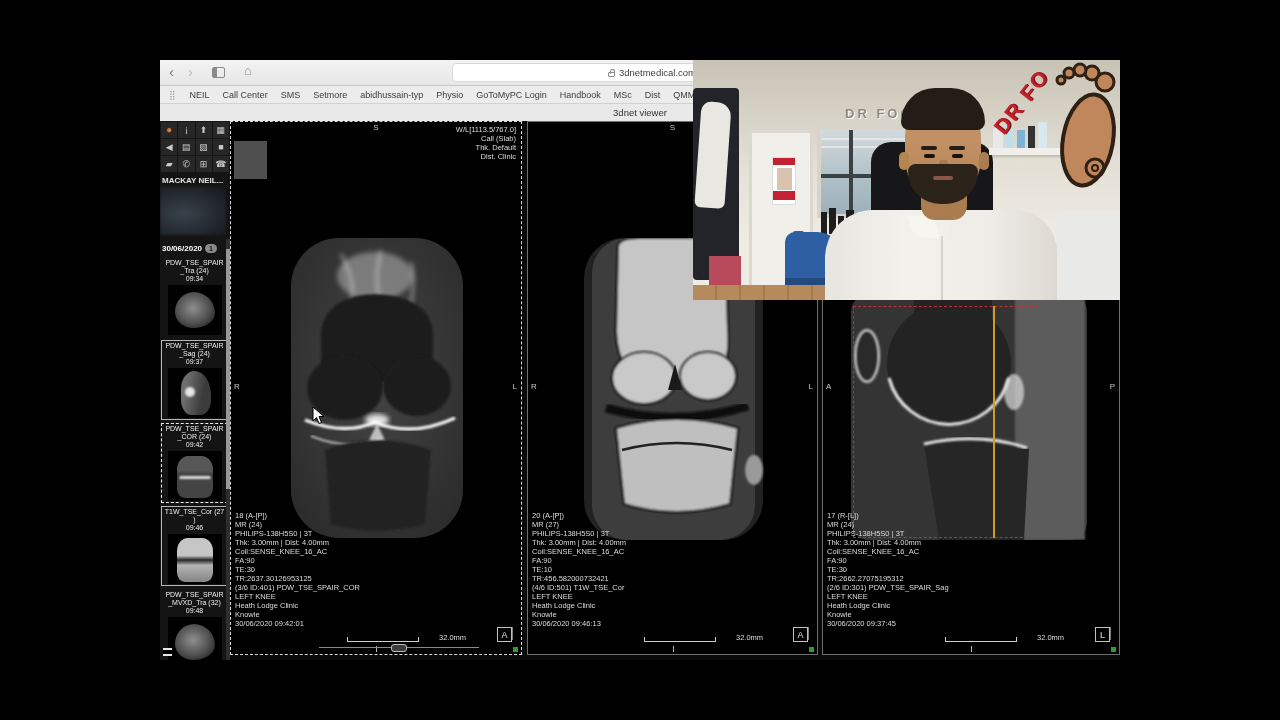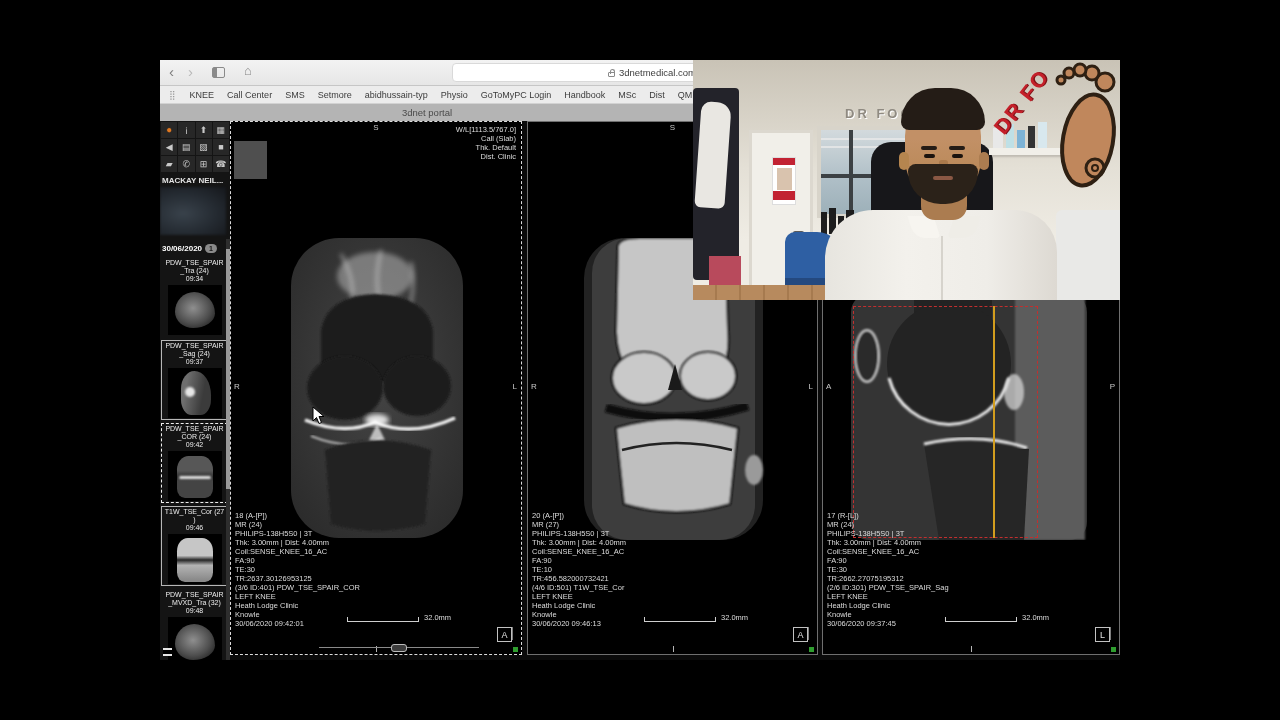--- a/index.html
+++ b/index.html
@@ -59,21 +59,21 @@
   .vp1{left:70px;width:292px;}
   .vp2{left:367px;width:291px;}
   .vp3{left:662px;width:298px;}
   .wl{top:3px;right:5px;text-align:right;color:#dcdcdc;font-size:7.5px;line-height:9px;}
   .wl div{white-space:nowrap;}
   .vpinfo{left:4px;bottom:26px;color:#dcdcdc;font-size:7.5px;line-height:9px;margin-top:40px;}
   .vpinfo div{white-space:nowrap;}
   .otop{top:1px;left:50%;transform:translateX(-50%);color:#c9c9c9;font-size:8px;}
   .oleft{left:3px;top:260px;color:#c9c9c9;font-size:8px;}
   .oright{right:4px;top:260px;color:#c9c9c9;font-size:8px;}
-  .scalewrap{bottom:32px;display:flex;align-items:flex-end;gap:5px;justify-content:center;}
+  .scalewrap{bottom:12px;display:flex;align-items:flex-end;gap:20px;justify-content:center;}
   .sbar{width:72px;height:5px;border-bottom:1px solid #cfcfcf;border-left:1px solid #cfcfcf;border-right:1px solid #cfcfcf;}
   .slab{color:#dcdcdc;font-size:7.5px;line-height:8px;}
   .cube{right:9px;bottom:12px;width:15px;height:15px;border:1px solid #c2c2c2;box-shadow:2px -1px 0 -1px #7d7d7d;color:#e0e0e0;font-size:9px;text-align:center;line-height:15px;}
   .greendot{right:3px;bottom:2px;width:5px;height:5px;background:#2f9e2f;}
   .ctick{bottom:2px;left:50%;width:1px;height:6px;background:#b5b5b5;}
   .slidertrack{bottom:6px;left:88px;width:160px;height:1px;background:#8a8a8a;}
   .sliderhandle{bottom:2px;left:160px;width:16px;height:8px;background:#3c3c3c;border:1px solid #bdbdbd;border-radius:3px;}
   .graybox{left:3px;top:19px;width:33px;height:38px;background:#4f4f4f;}
   .roi{border:1px dashed #c22f2f;}
   .sliceline{width:2px;background:#d29d1e;}
@@ -140,36 +140,35 @@
       <span class="abs paneicon"></span>
       <span class="abs homeicon">⌂</span>
       <div class="abs addr">
         <span class="lock"></span>
         <span class="txt">3dnetmedical.com</span>
       </div>
     </div>
 
     <div class="abs bookmarks">
       <span class="bmgrid">⣿</span>
-      <span class="bm">KNEE</span>
+      <span class="bm">NEIL</span>
       <span class="bm">Call Center</span>
       <span class="bm">SMS</span>
       <span class="bm">Setmore</span>
       <span class="bm">abidhussain-typ</span>
       <span class="bm">Physio</span>
       <span class="bm">GoToMyPC Login</span>
       <span class="bm">Handbook</span>
       <span class="bm">MSc</span>
       <span class="bm">Dist</span>
       <span class="bm">QMMail</span>
       <span class="bm">Handbook</span>
     </div>
 
     <div class="abs tabbar">
-      <div class="tab inactive">3dnet portal</div>
       <div class="tab active">3dnet viewer</div>
     </div>
 
     <div class="abs viewer">
 
       <div class="abs sidebar">
         <div class="icongrid">
           <div class="tile rec">
               <span>●</span>
             </div>

